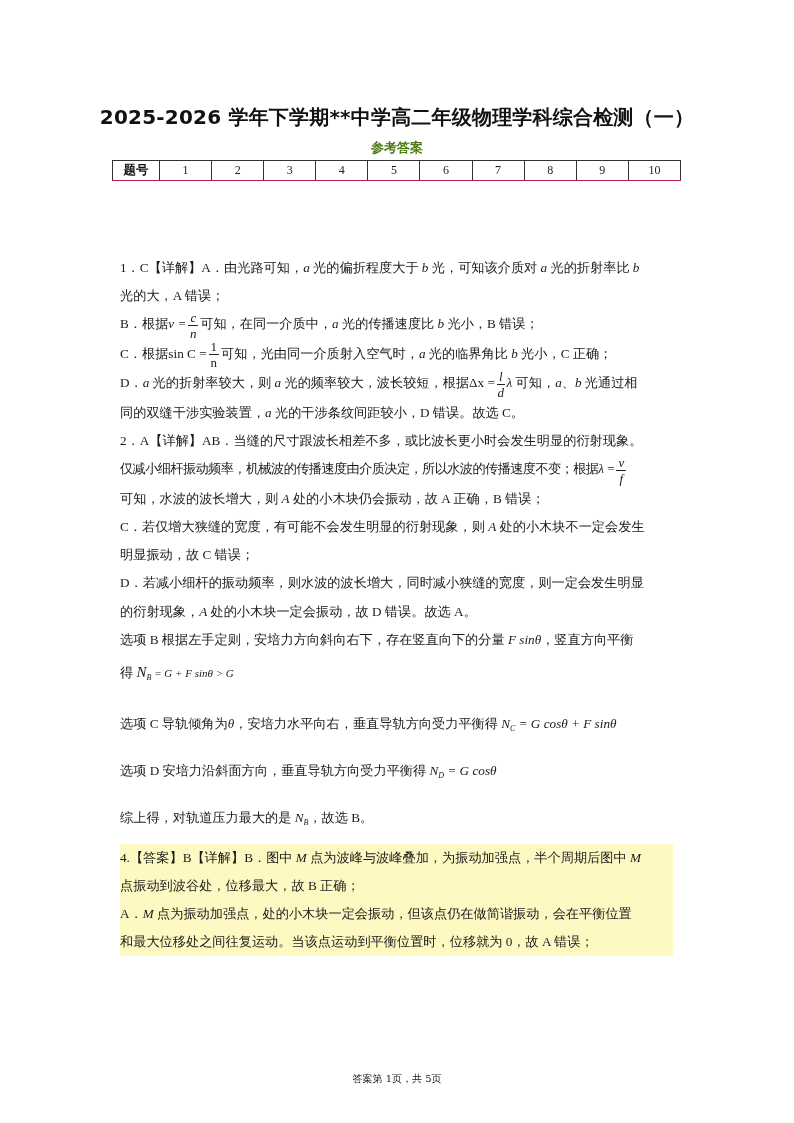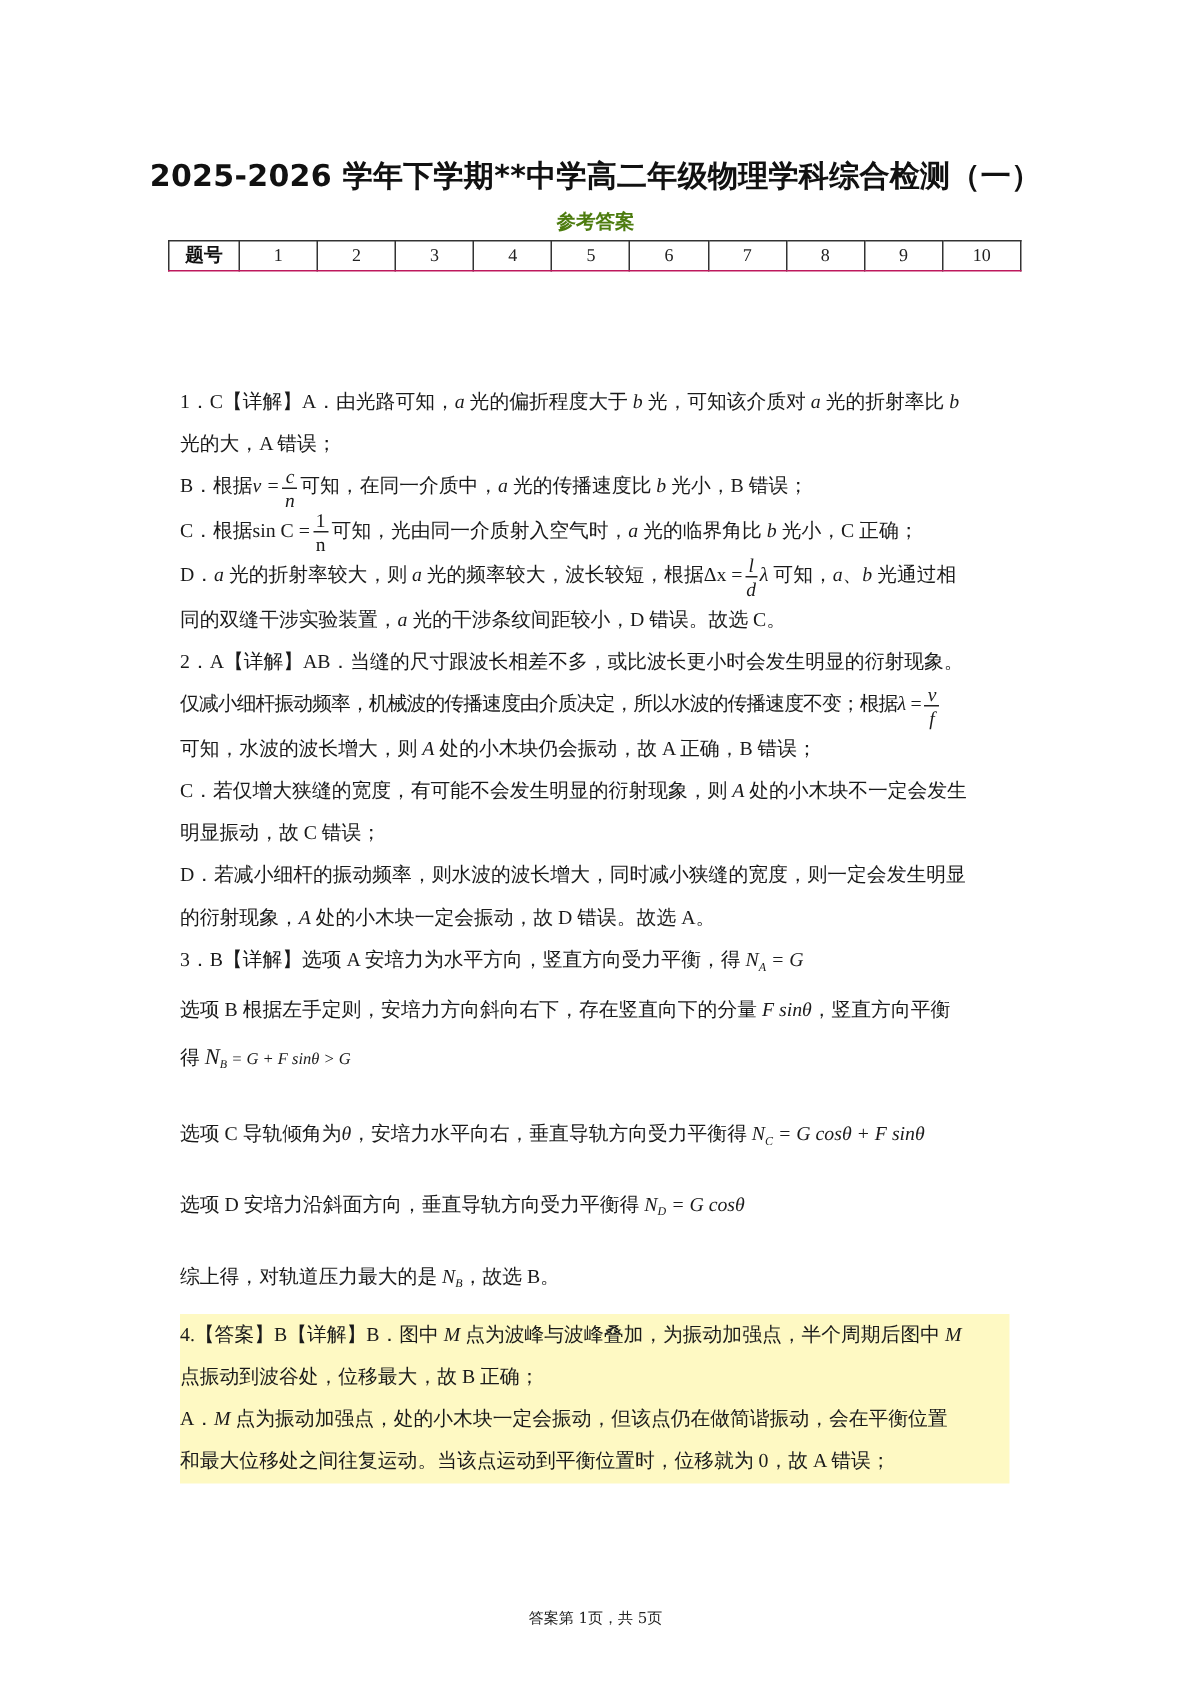--- a/index.html
+++ b/index.html
@@ -71,21 +71,20 @@
     <p class="p">2．A【详解】AB．当缝的尺寸跟波长相差不多，或比波长更小时会发生明显的衍射现象。</p>
     <p class="p" style="letter-spacing:-0.6px"><span>仅减小细杆振动频率，机械波的传播速度由介质决定，所以水波的传播速度不变；根据</span><i class="v">λ =</i><span class="frac"><span class="num">v</span><span class="den">f</span></span></p>
     <p class="p"><span>可知，水波的波长增大，则 </span><i class="v">A</i><span> 处的小木块仍会振动，故 A 正确，B 错误；</span></p>
     <p class="p"><span>C．若仅增大狭缝的宽度，有可能不会发生明显的衍射现象，则 </span><i class="v">A</i><span> 处的小木块不一定会发生</span></p>
     <p class="p">明显振动，故 C 错误；</p>
     <p class="p">D．若减小细杆的振动频率，则水波的波长增大，同时减小狭缝的宽度，则一定会发生明显</p>
     <p class="p"><span>的衍射现象，</span><i class="v">A</i><span> 处的小木块一定会振动，故 D 错误。故选 A。</span></p>
   </div>
 
   <div>
-    <p class="p"><span>3．B【详解】选项 A 安培力为水平方向，竖直方向受力平衡，得 </span><i class="v">N</i><span class="sub">A</span><i class="v"> = G</i></p>
     <p class="p"><span>选项 B 根据左手定则，安培力方向斜向右下，存在竖直向下的分量 </span><i class="v">F sinθ</i><span>，竖直方向平衡</span></p>
     <p class="p" style="line-height:36px"><span>得 </span><i class="v" style="font-size:15px">N</i><span class="sub">B</span><i class="v" style="font-size:11px"> = G + F sinθ &gt; G</i></p>
     <div class="gap"></div>
     <p class="p"><span>选项 C 导轨倾角为</span><i class="v">θ</i><span>，安培力水平向右，垂直导轨方向受力平衡得 </span><i class="v">N</i><span class="sub">C</span><i class="v"> = G cosθ + F sinθ</i></p>
     <div class="gap"></div>
     <p class="p"><span>选项 D 安培力沿斜面方向，垂直导轨方向受力平衡得 </span><i class="v">N</i><span class="sub">D</span><i class="v"> = G cosθ</i></p>
     <div class="gap"></div>
     <p class="p"><span>综上得，对轨道压力最大的是 </span><i class="v">N</i><span class="sub">B</span><span>，故选 B。</span></p>
   </div>
 

